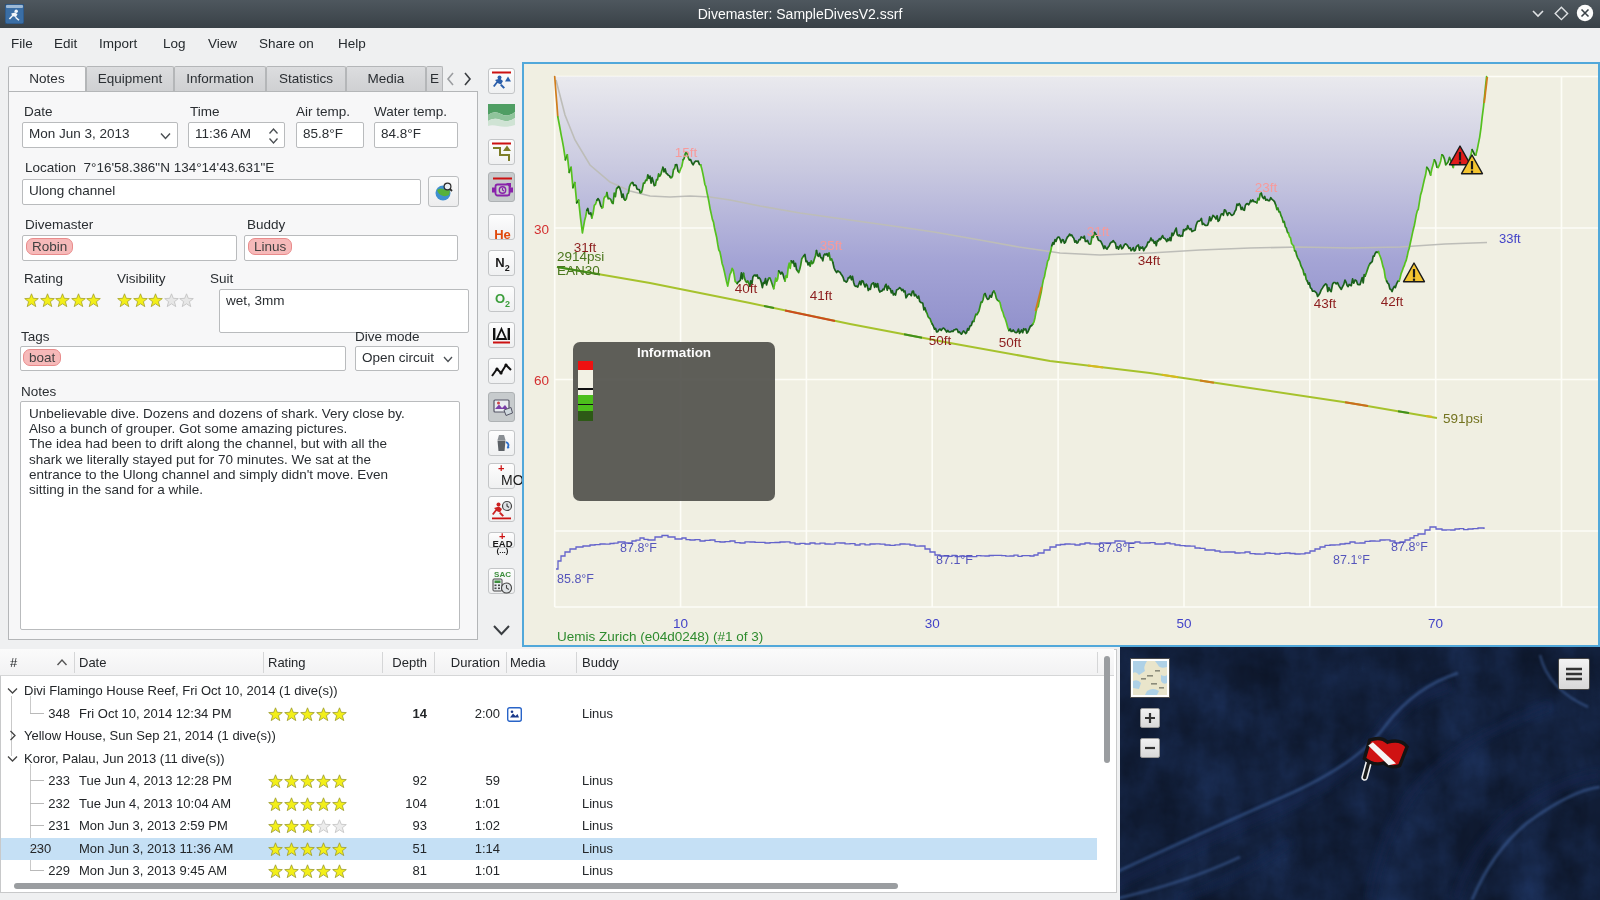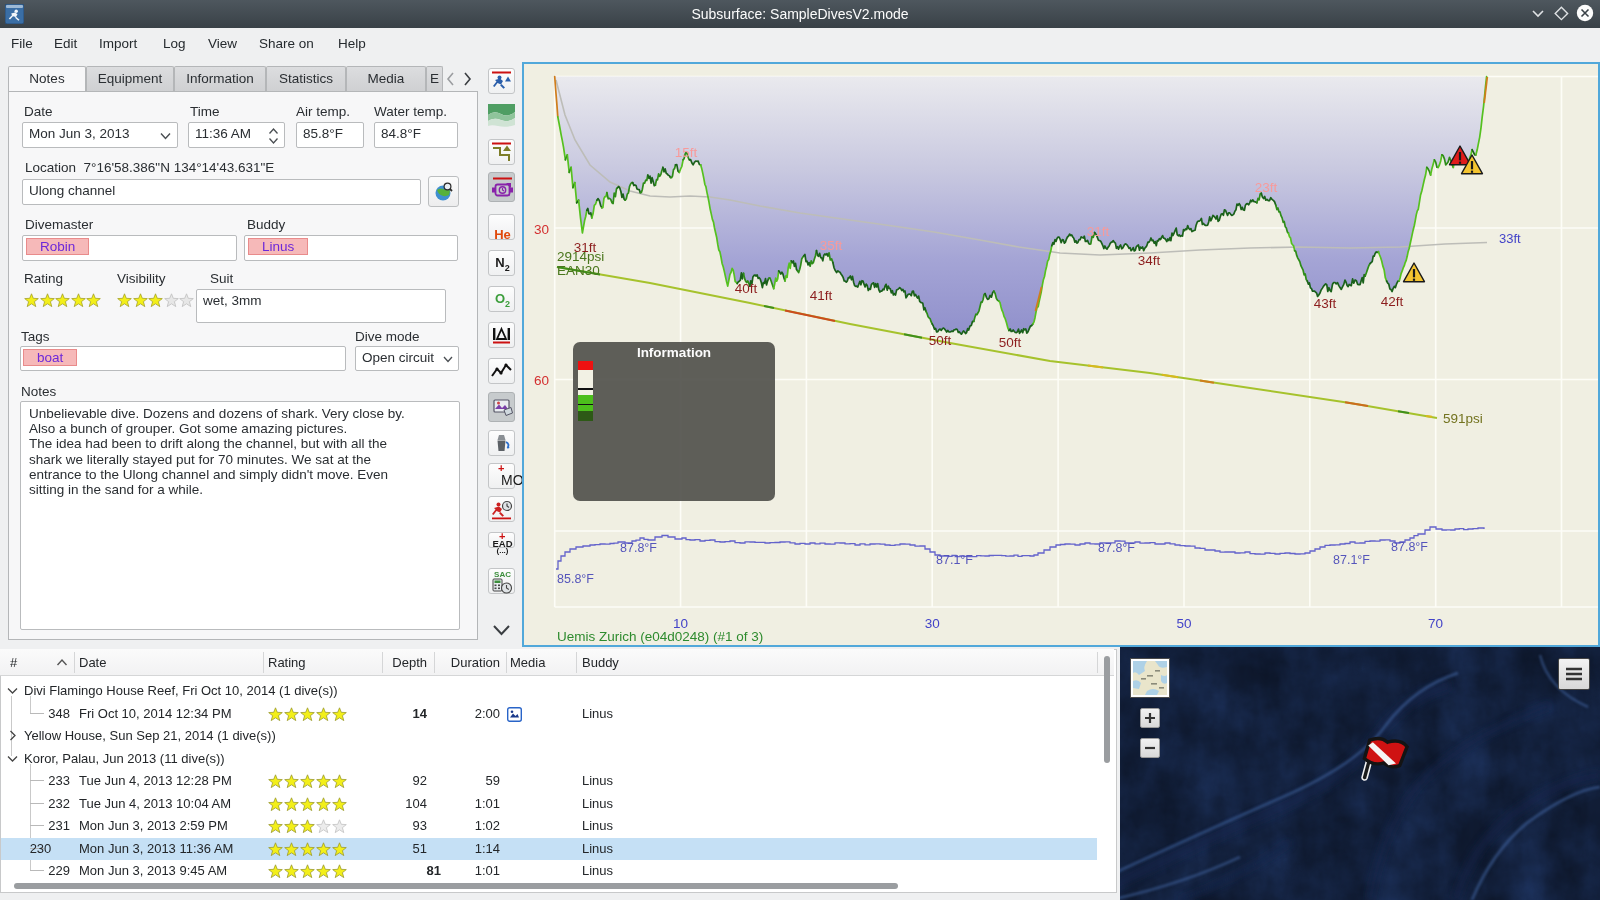--- a/index.html
+++ b/index.html
@@ -11,33 +11,33 @@
 #titletext { width:1600px; top:6px; text-align:center; color:#fcfcfc; font-size:14px; }
 
 #menubar { top:33px; left:0; width:1600px; height:22px; }
 .menu { position:absolute; top:3px; color:#252a2e; font-size:13.5px; }
 
 .tab { position:absolute; top:66px; height:25px; border:1px solid #b4b6b8; border-bottom:none; background:linear-gradient(#dcdddf,#cfd0d2); text-align:center; font-size:13.5px; color:#2a2e32; padding-top:4px; border-radius:2px 2px 0 0; }
 .tab.active { background:#f7f7f8; height:26px; border-bottom:1px solid #f7f7f8; }
 #tabpanel { left:8px; top:91px; width:470px; height:549px; background:#f7f7f8; border:1px solid #b4b6b8; }
 .lbl { position:absolute; font-size:13.5px; color:#2a2e32; }
 .inp { position:absolute; background:#fff; border:1px solid #b9bbbd; border-radius:2px; font-size:13.5px; color:#2a2e32; padding:3px 6px 0 6px; }
-.pill { position:absolute; background:#f6b9b9; border:1px solid #e98b8b; border-radius:0; padding:0px 13px; font-size:13.5px; color:#6d28d9; }
+.pill { position:absolute; background:#f6b9b9; border:1px solid #e98b8b; border-radius:7px; padding:0px 5px; font-size:13.5px; color:#404040; }
 
 #chart { left:522px; top:62px; width:1078px; height:585px; background:#f0efe2; border:2px solid #51a8da; }
 
 #divetable { left:0px; top:649px; width:1117px; height:244px; background:#fff; border:1px solid #c8c9ca; }
 
 #map { left:1120px; top:647px; width:480px; height:253px; background:#223c74; }
 .mapbtn { position:absolute; background:linear-gradient(#f2f2f2,#d8d8d8); border:1px solid #9a9a9a; border-radius:2px; }
 </style>
 </head>
 <body>
 <div class="abs" id="titlebar"></div>
-<div class="abs" id="titletext">Subsurface: SampleDivesV2.mode</div>
+<div class="abs" id="titletext">Divemaster: SampleDivesV2.ssrf</div>
 
 <svg class="abs" style="left:5px;top:4px;" width="19" height="20" viewBox="0 0 19 20">
 <rect x="0" y="0" width="19" height="20" rx="2" fill="#3a6ea5" stroke="#274b73" stroke-width="1"></rect>
 <rect x="1" y="1" width="17" height="3" rx="1" fill="#9db9d5"></rect>
 <g fill="#f2f6fa">
       <circle cx="11.2" cy="7.2" r="1.7"></circle>
       <path d="M6.2 9.5 L10 8.6 L12.5 10.2 L11 13 L8 12.2 L5 15.5 L3.8 14.6 L7 11.2 Z"></path>
       <path d="M11 12.8 L14.5 15.8 L13.4 16.8 L10 13.8 Z"></path>
     </g>
 </svg>
@@ -134,21 +134,21 @@
   </svg>
 <svg class="abs" style="left:148.0px;top:293px;" width="15" height="14" viewBox="0 0 15 14">
     <use href="#star" fill="#f3ef19" stroke="#a5a229" stroke-width="0.8"></use>
   </svg>
 <svg class="abs" style="left:163.5px;top:293px;" width="15" height="14" viewBox="0 0 15 14">
     <use href="#star" fill="#e7e7e7" stroke="#bfbfbf" stroke-width="0.8"></use>
   </svg>
 <svg class="abs" style="left:179.0px;top:293px;" width="15" height="14" viewBox="0 0 15 14">
     <use href="#star" fill="#e7e7e7" stroke="#bfbfbf" stroke-width="0.8"></use>
   </svg>
-<div class="inp" style="left:196px;top:289px;width:250px;height:34px;">wet, 3mm</div>
+<div class="inp" style="left:219px;top:289px;width:250px;height:44px;">wet, 3mm</div>
 <div class="lbl" style="left:21px;top:329px;">Tags</div>
 <div class="lbl" style="left:355px;top:329px;">Dive mode</div>
 <div class="inp" style="left:20px;top:346px;width:326px;height:25px;"></div>
 <div class="pill" style="left:23px;top:349px;">boat</div>
 <div class="inp" style="left:355px;top:346px;width:104px;height:25px;">Open circuit
   <svg class="abs" style="right:5px;top:9px;" width="10" height="7" viewBox="0 0 10 7">
       <path d="M1 1 L5 5.5 L9 1" stroke="#4a4e52" stroke-width="1.3" fill="none"></path>
     </svg>
 </div>
 <div class="lbl" style="left:21px;top:384px;">Notes</div>
@@ -612,21 +612,21 @@
     </svg>
     <svg class="abs" style="left:300px;top:215px;" width="15" height="14" viewBox="0 0 15 14">
       <use href="#star" fill="#f3ef19" stroke="#9a9a30" stroke-width="0.8"></use>
     </svg>
     <svg class="abs" style="left:316px;top:215px;" width="15" height="14" viewBox="0 0 15 14">
       <use href="#star" fill="#f3ef19" stroke="#9a9a30" stroke-width="0.8"></use>
     </svg>
     <svg class="abs" style="left:332px;top:215px;" width="15" height="14" viewBox="0 0 15 14">
       <use href="#star" fill="#f3ef19" stroke="#9a9a30" stroke-width="0.8"></use>
     </svg>
-    <div class="abs" style="left:395px;top:214px;width:46px;text-align:right;font-weight:bold;">81</div>
+    <div class="abs" style="left:381px;top:214px;width:46px;text-align:right;">81</div>
     <div class="abs" style="left:430px;top:214px;width:70px;text-align:right;">1:01</div>
     <div class="abs" style="left:582px;top:214px;">Linus</div>
     <div class="abs" style="left:14px;top:234px;width:884px;height:6px;background:#9a9da0;border-radius:3px;"></div>
     <div class="abs" style="left:1104px;top:7px;width:6px;height:107px;background:#9a9da0;border-radius:3px;"></div>
   </div>
 <div class="abs" id="map"></div>
 
 <svg class="abs" style="left:1120px;top:647px;" width="480" height="253" viewBox="0 0 480 253">
 <defs>
 <filter id="mapdark" x="0" y="0" width="100%" height="100%">

